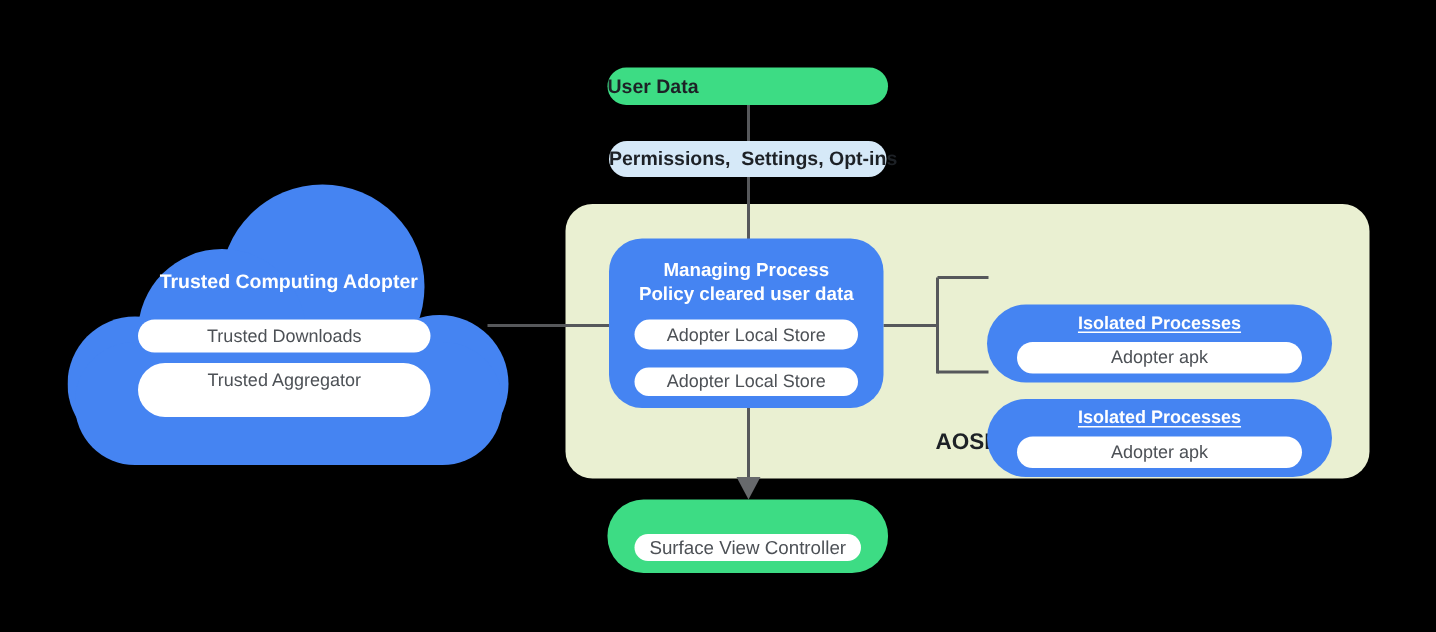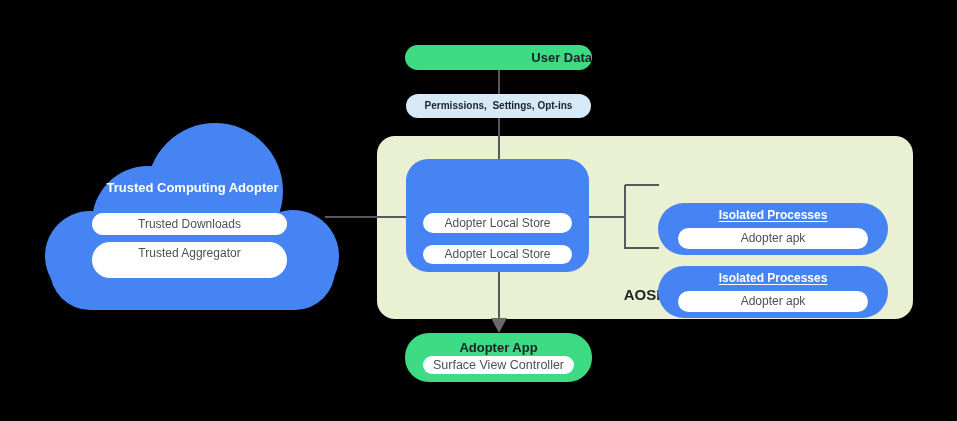--- a/index.html
+++ b/index.html
@@ -25,23 +25,23 @@
   
   .cloud{left:45px;top:118px;width:295px;height:195px;}
   .cloud svg{position:absolute;left:0;top:0;}
   .cloud .node-title{top:62px;color:#fff;font-size:13px;}
   .cloud-pill-0{left:47px;top:95px;width:195px;height:22px;line-height:22px;}
   .cloud-pill-1{left:47px;top:124px;width:195px;height:36px;line-height:22px;}
   .cloud-pill-2{left:47px;top:152px;width:195px;height:22px;line-height:22px;}
 
   
   .user-data{left:405px;top:45px;width:187px;height:25px;background:var(--green,#3ddc84);
-    border-radius:13px;text-align:right;line-height:25px;font-weight:bold;font-size:13px;color:var(--text_dark,#1d2126);}
+    border-radius:13px;text-align:left;line-height:25px;font-weight:bold;font-size:13px;color:var(--text_dark,#1d2126);}
   .permissions{left:406px;top:94px;width:185px;height:24px;background:var(--light_blue,#d6e9f8);
-    border-radius:12px;text-align:center;line-height:24px;font-weight:bold;font-size:10px;color:var(--text_dark,#1d2126);white-space:pre;}
+    border-radius:12px;text-align:center;line-height:24px;font-weight:bold;font-size:13px;color:var(--text_dark,#1d2126);white-space:pre;}
 
   
   .managing{left:406px;top:159px;width:183px;height:113px;background:var(--blue,#4584f2);border-radius:22px;}
   .managing .node-title{top:13px;color:#fff;font-size:12.5px;line-height:16px;}
   .managing-pill-0{left:17px;top:54px;width:149px;height:20px;line-height:20px;}
   .managing-pill-1{left:17px;top:86px;width:149px;height:19px;line-height:19px;}
 
   
   .isolated{width:230px;height:52px;background:var(--blue,#4584f2);border-radius:26px;margin-top:44px;}
   .iso-0{left:658px;top:159px;}
@@ -91,31 +91,34 @@
     </svg>
     <div class="node-title">Trusted Computing Adopter</div>
     <div class="white-pill cloud-pill-0">Trusted Downloads</div>
     <div class="white-pill cloud-pill-1">Trusted Aggregator</div>
   </div>
 
   <div class="node user-data">User Data</div>
   <div class="node permissions">Permissions,  Settings, Opt-ins</div>
 
   <div class="node managing">
+    <div class="node-title">
+      <span style="display:block">Managing Process</span>
+      <span style="display:block">Policy cleared user data</span>
+    </div>
     <div class="white-pill managing-pill-0">Adopter Local Store</div>
     <div class="white-pill managing-pill-1">Adopter Local Store</div>
   </div>
 
   <div class="node isolated iso-0">
     <div class="node-title">Isolated Processes</div>
     <div class="white-pill">Adopter apk</div>
   </div>
   <div class="node isolated iso-1">
     <div class="node-title">Isolated Processes</div>
     <div class="white-pill">Adopter apk</div>
   </div>
 
   <div class="node adopter">
-    <div class="node-title">Adopter App</div>
     <div class="white-pill">Surface View Controller</div>
   </div>
 
 </div>
 
 </body></html>

